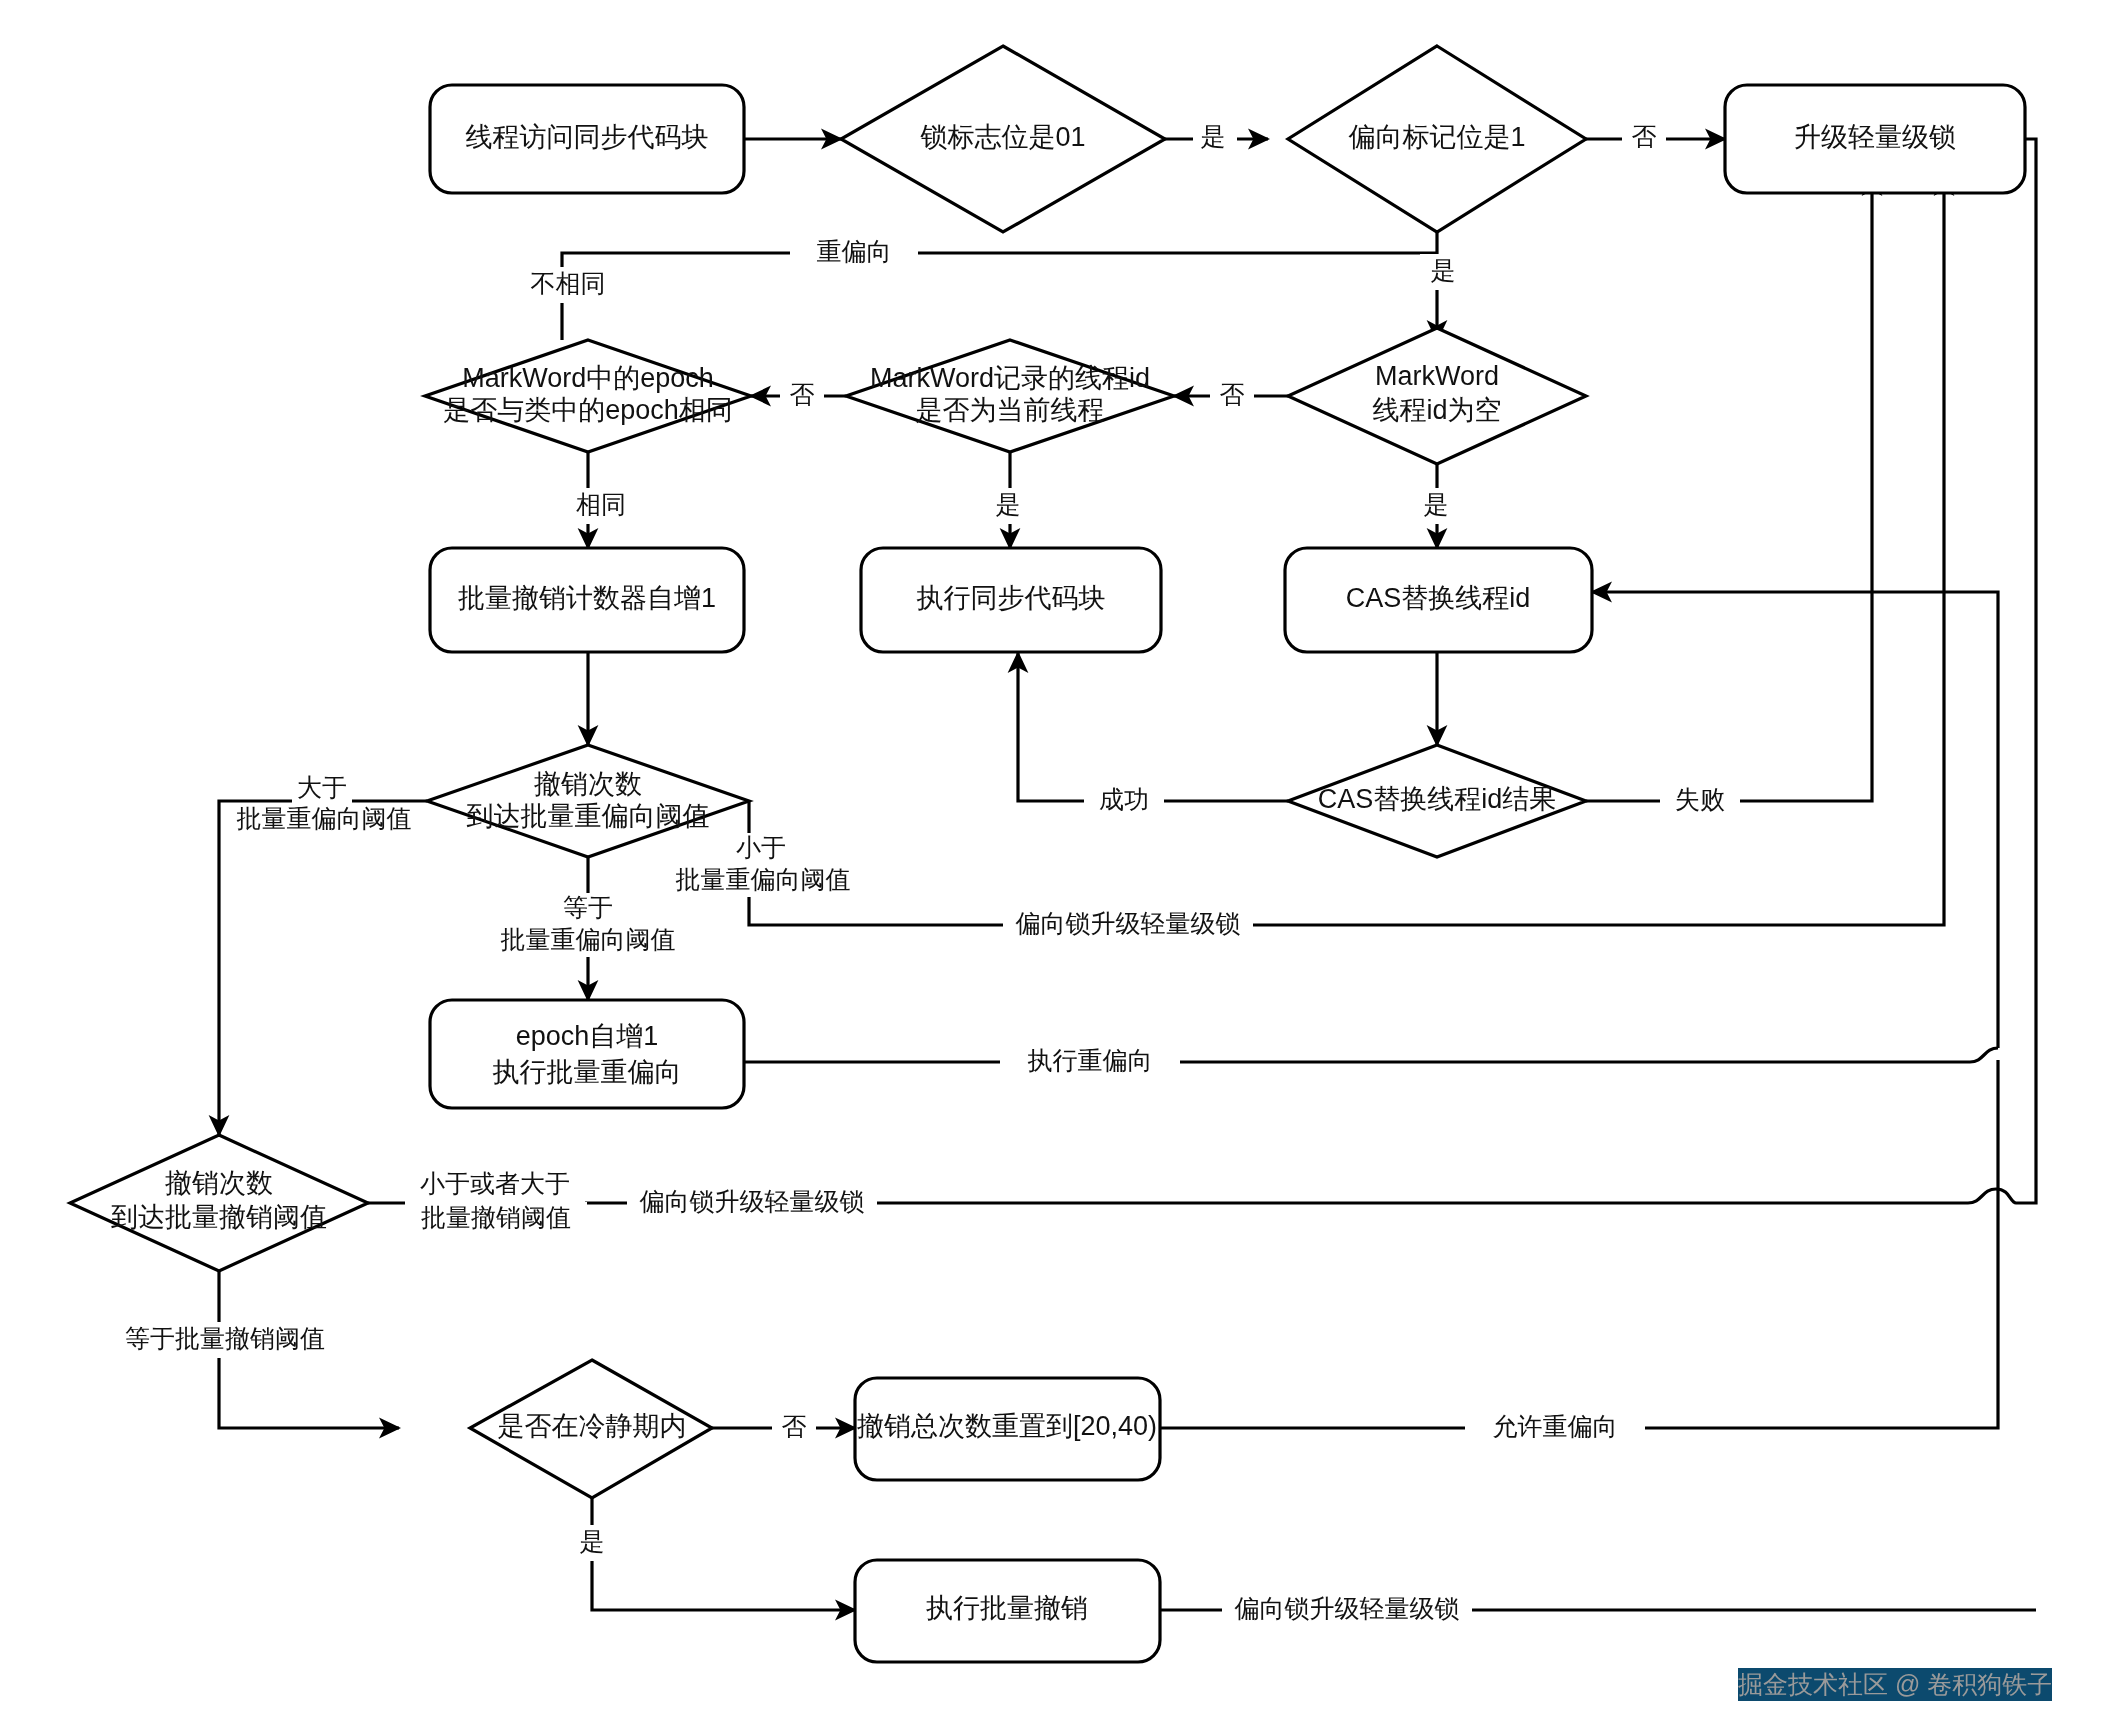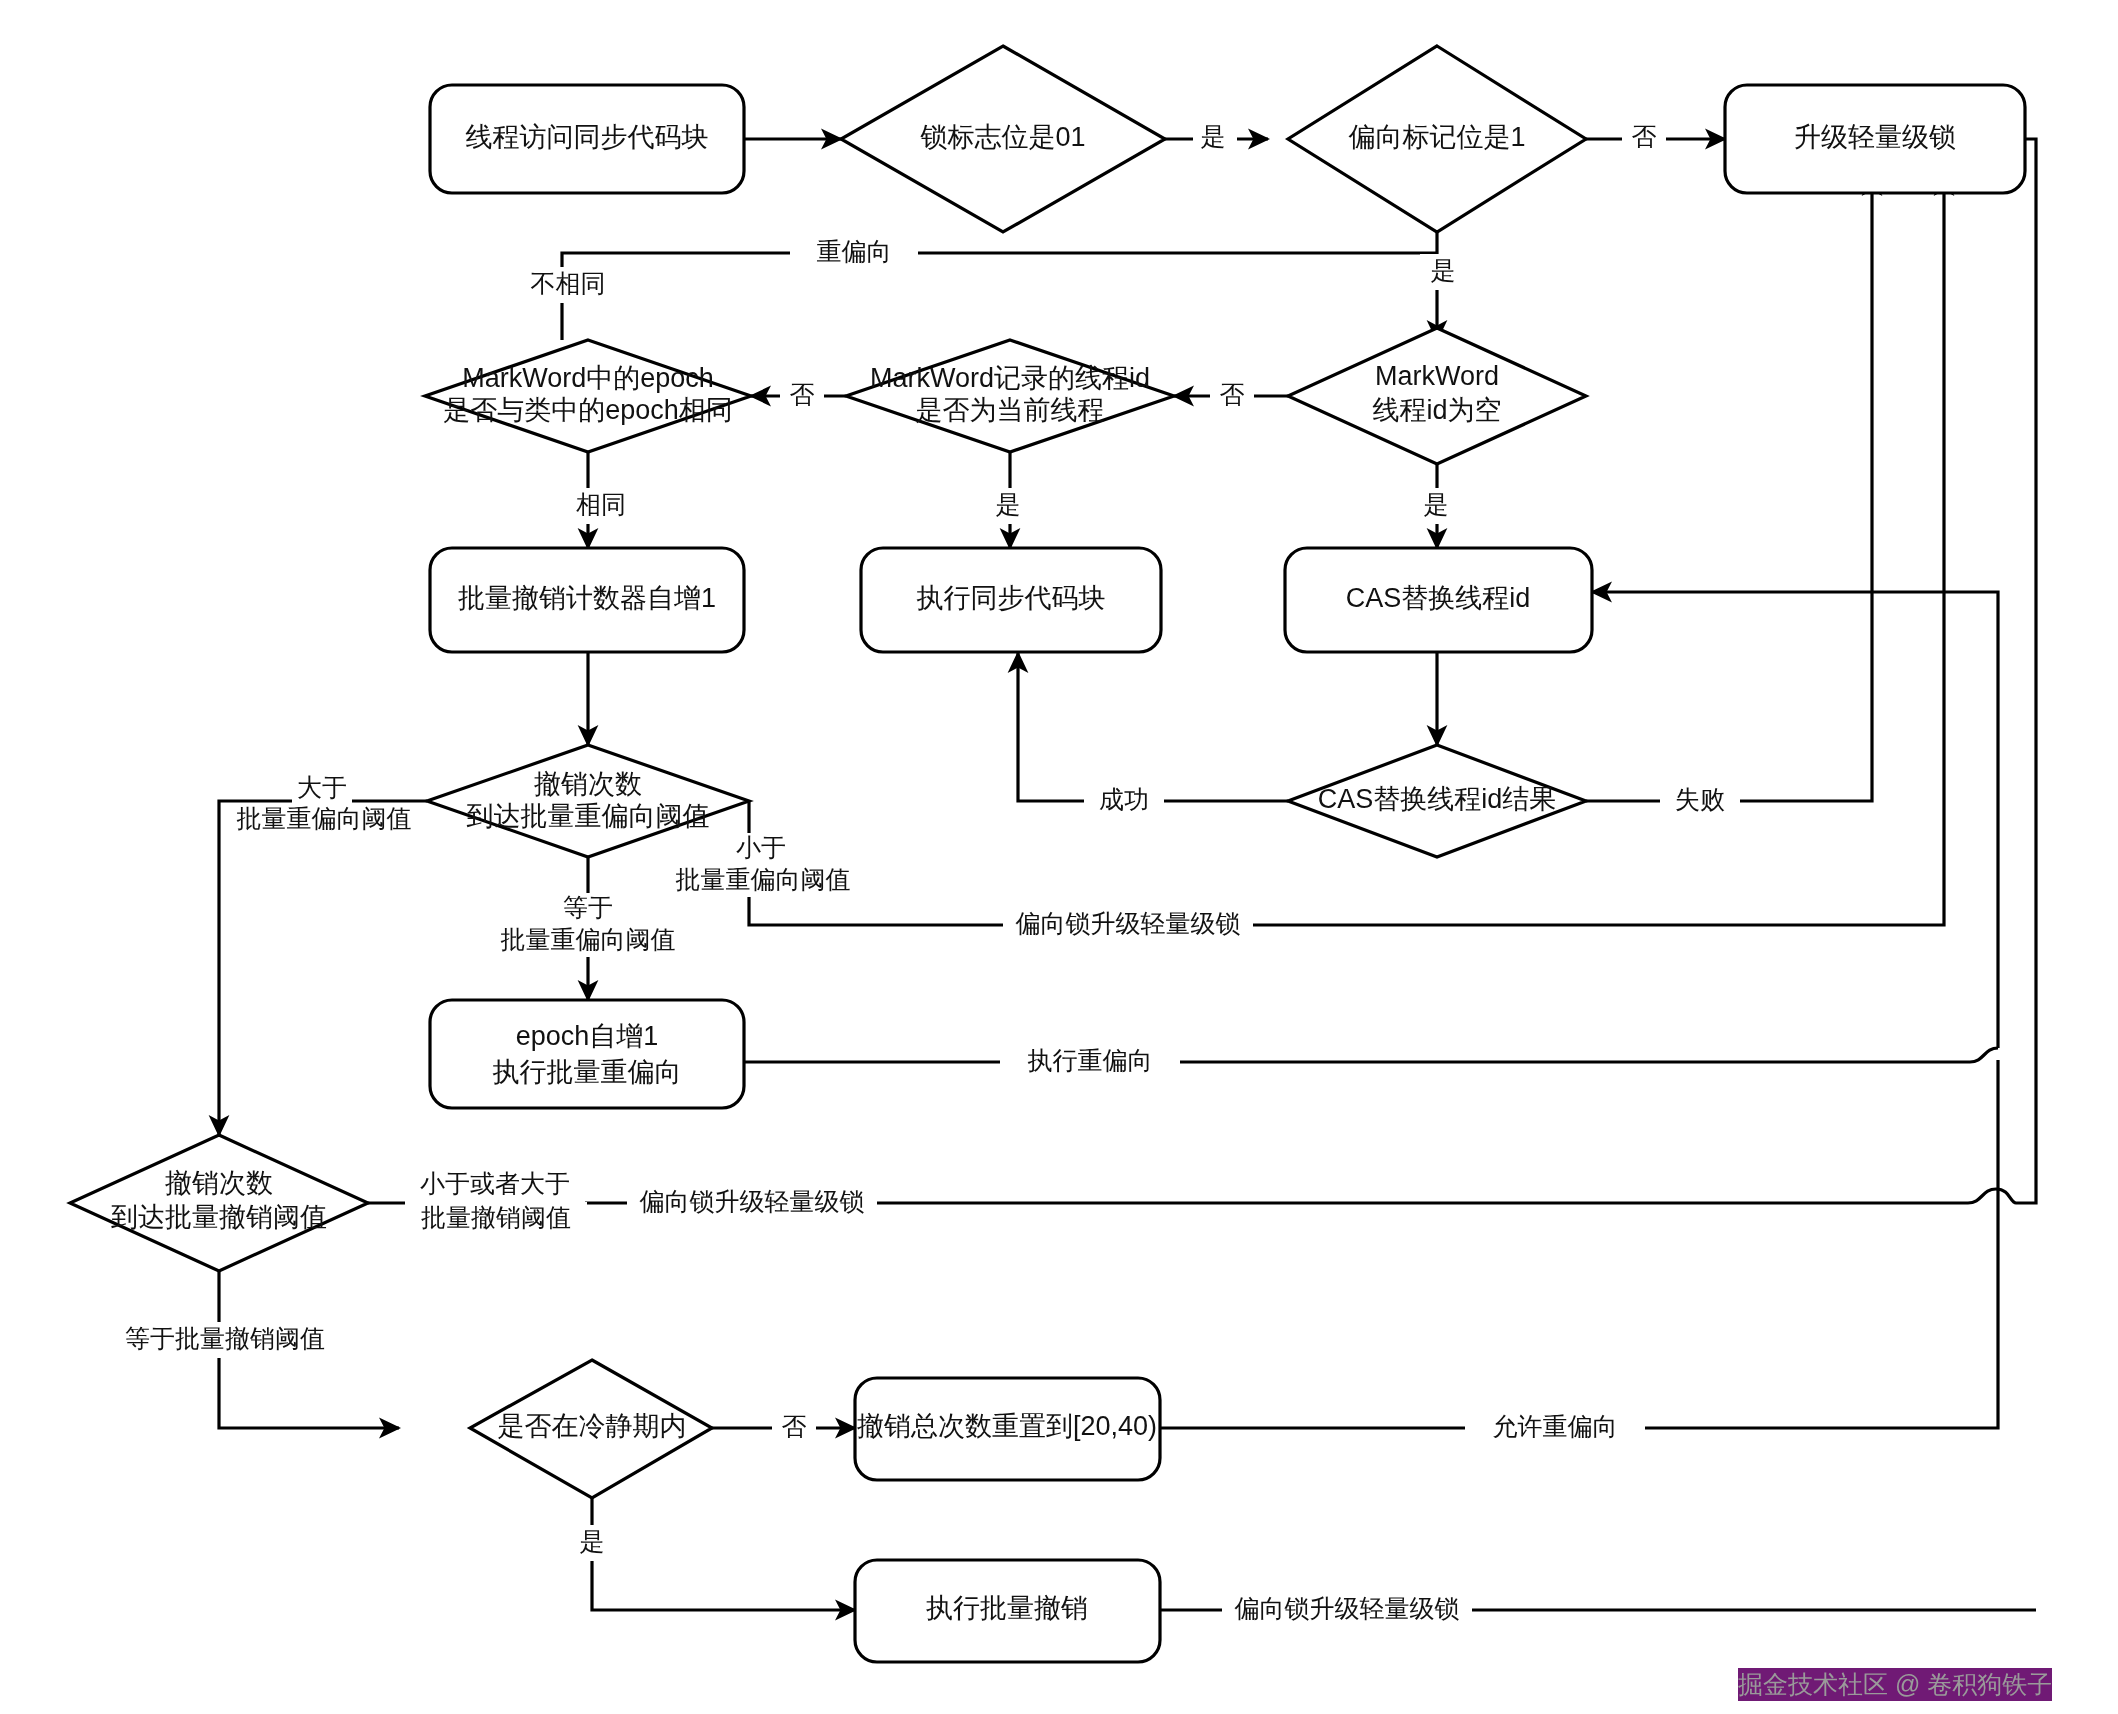--- a/index.html
+++ b/index.html
@@ -307,16 +307,16 @@
         </g>
 
       <g>
           <rect x="1222" y="1592" width="250" height="36" fill="#fff"></rect>
         <text class="edgetext" x="1347" y="1610">偏向锁升级轻量级锁</text>
         </g>
     </g>
   </svg>
 
   <div class="wm" style="left:1738px; top:1668px;">
-    <span style="background:#701a75;">掘金技术社区 @ 卷积狗铁子</span>
+    <span style="background:#0c4a6e;">掘金技术社区 @ 卷积狗铁子</span>
   </div>
 
 </div>
 
 </body></html>

